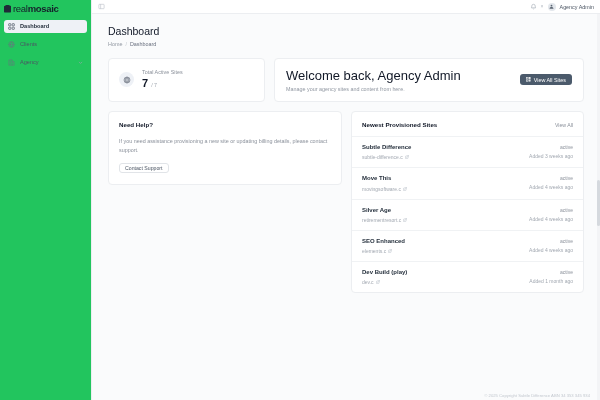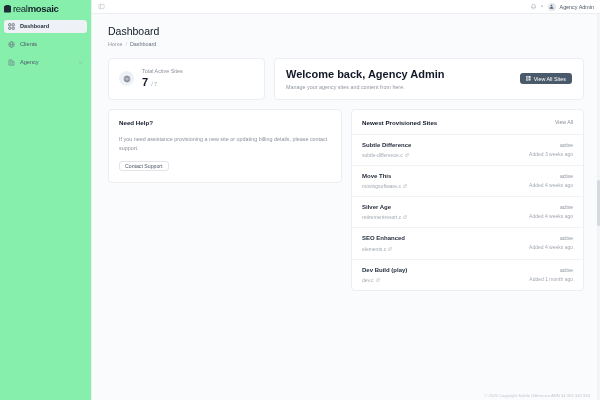--- a/index.html
+++ b/index.html
@@ -7,21 +7,21 @@
     width: 600px; height: 400px;
     font-family: "Liberation Sans", sans-serif;
     background: #ffffff;
     overflow: hidden;
   }
   .app { display: flex; width: 600px; height: 400px; position: relative; }
 
   
   .sidebar {
     width: 92px; height: 400px;
-    background: #86efac;
+    background: #22c55e;
     border-right: 1px solid #eceef1;
     flex: 0 0 92px;
     padding-top: 0;
   }
   .logo-row {
     height: 14px;
     display: flex; align-items: center; gap: 2px;
     padding: 3px 0 0 4px;
   }
   .logo-mark {
@@ -116,21 +116,21 @@
   .stat-label { font-size: 5.4px; color: #8b919b; line-height: 1.1; }
   .stat-nums { display: flex; align-items: baseline; gap: 3px; margin-top: 2px; }
   .stat-value { font-size: 11px; color: #111827; font-weight: 600; line-height: 1; }
   .stat-total { font-size: 5.4px; color: #a2a8b1; }
 
   .welcome-card {
     flex: 1 1 auto;
     padding: 9px 11px;
     display: flex; align-items: center;
   }
-  .welcome-title { font-size: 11px; color: #111827; font-weight: 700; line-height: 1.2; }
+  .welcome-title { font-size: 13px; color: #111827; font-weight: 400; line-height: 1.2; }
   .welcome-sub { font-size: 5.4px; color: #9097a1; margin-top: 3px; }
   .btn-primary {
     margin-left: auto;
     background: #4b5a6b;
     color: #ffffff;
     border: none; border-radius: 3px;
     height: 11px;
     padding: 0 6px;
     display: flex; align-items: center; gap: 3px;
     font-size: 5.4px;

